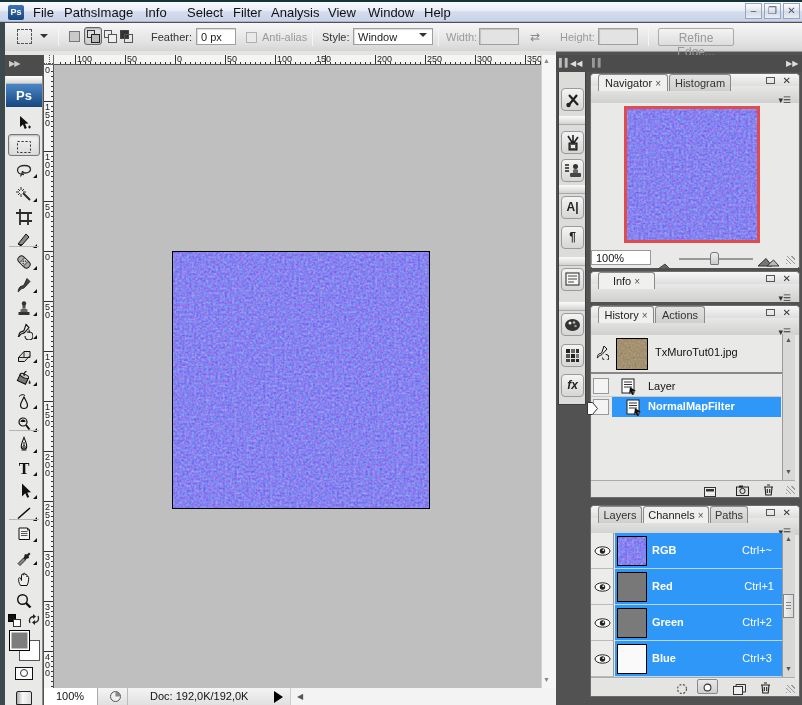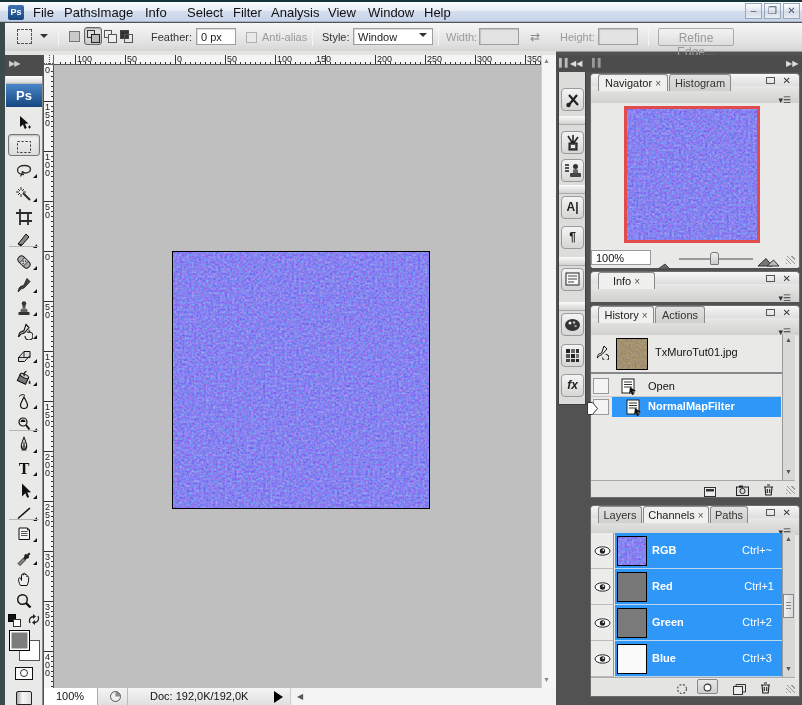--- a/index.html
+++ b/index.html
@@ -634,21 +634,21 @@
   <div class="pmenuic" style="right:8px;top:21px">▾☰</div>
   <div class="pbody" style="top:29px;height:146px"></div>
 </div>
 <div class="abs" style="left:591px;top:334px;width:195px;height:40px;border-bottom:2px solid #888"></div>
 <div class="abs" style="left:616px;top:338px;width:32px;height:32px;border:1px solid #000">
 <svg width="30" height="30">
       <rect width="30" height="30" filter="url(#br)"></rect>
     </svg></div>
 <span class="abs" style="left:655px;top:346px;font-size:11px;color:#111">TxMuroTut01.jpg</span>
 <div class="abs" style="left:593px;top:378px;width:16px;height:16px;background:#f4f4f4;border:1px solid #999"></div>
-<span class="abs" style="left:648px;top:380px;font-size:11px;color:#111">Open</span>
+<span class="abs" style="left:648px;top:380px;font-size:11px;color:#111">Layer</span>
 <div class="abs" style="left:591px;top:396px;width:190px;height:1px;background:#c9c9c7"></div>
 <div class="abs" style="left:612px;top:397px;width:169px;height:20px;background:#2f97f8"></div>
 <div class="abs" style="left:593px;top:399px;width:16px;height:16px;background:#f4f4f4;border:1px solid #999"></div>
 <span class="abs" style="left:648px;top:400px;font-size:11px;font-weight:bold;color:#fff">NormalMapFilter</span>
 <div class="abs sbar" style="left:782px;top:334px;width:13px;height:146px"></div>
 <span class="abs" style="left:785px;top:336px;font-size:7px;color:#555">▲</span>
 <span class="abs" style="left:785px;top:468px;font-size:7px;color:#555">▼</span>
 <div class="abs" style="left:591px;top:480px;width:204px;height:16px;border-top:1px solid #aaa"></div>
 
 

